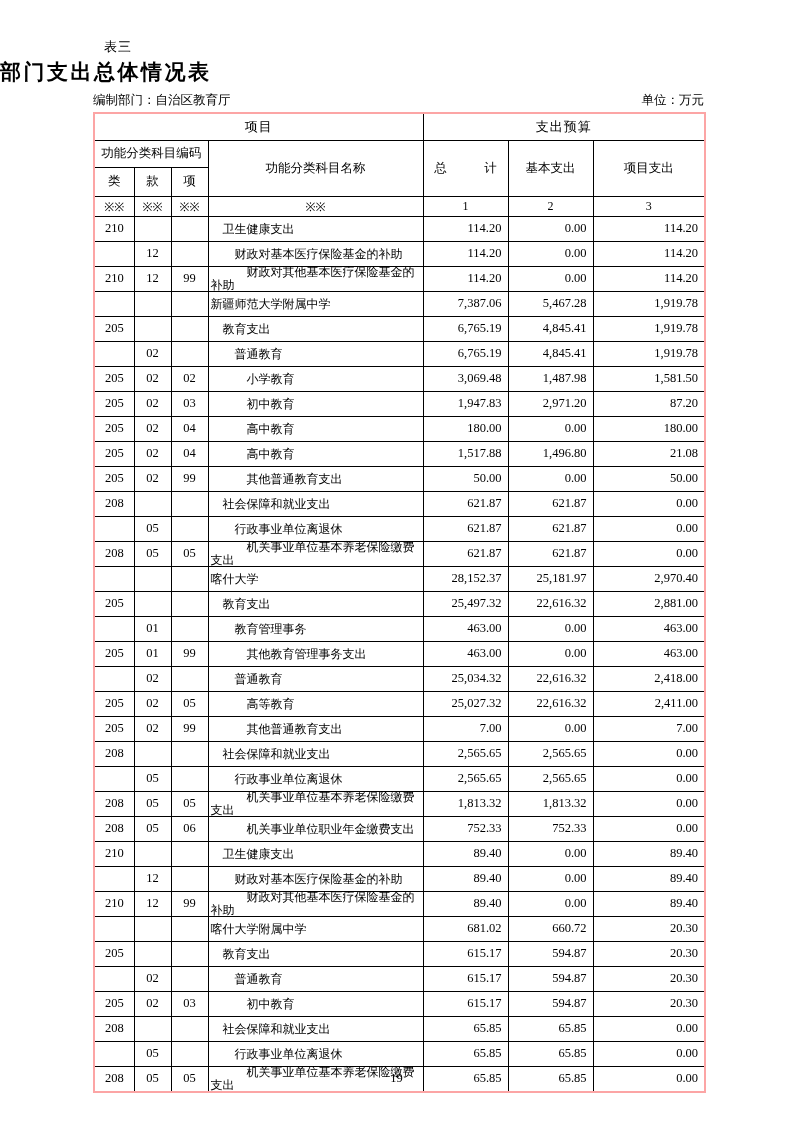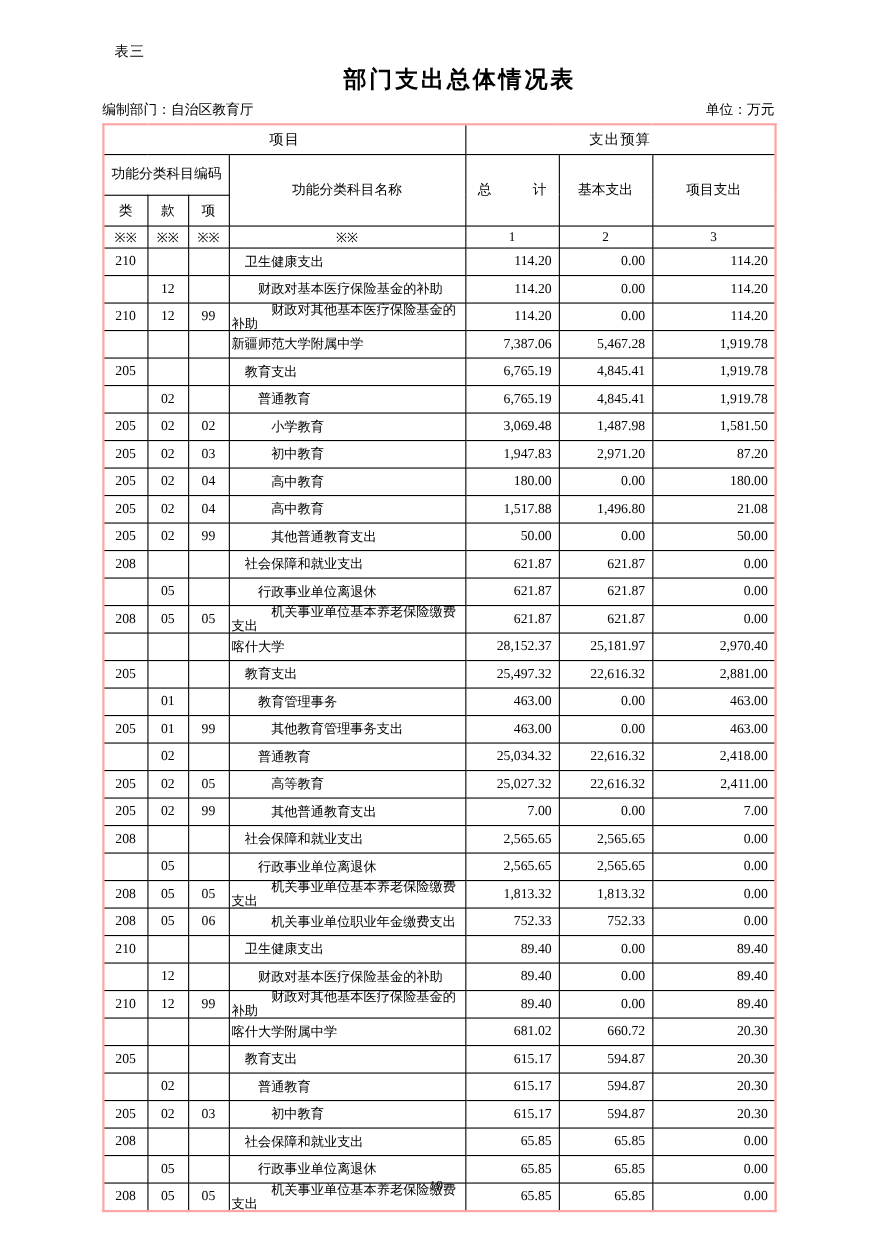--- a/index.html
+++ b/index.html
@@ -14,22 +14,22 @@
     margin:0 auto;
   }
 
   .doc-tag {
     position:absolute; left:104px; top:38px;
     font-size:13px; letter-spacing:1px;
   }
 
   .doc-title {
     position:absolute; top:58px; left:0; width:100%;
-    text-align:center;
-    font-size:21px; font-weight:bold; letter-spacing:2.5px;padding-left:43px;
+    text-align:left;
+    font-size:21px; font-weight:bold; letter-spacing:2.5px;
   }
 
   .meta {
     position:absolute; top:92px; left:93px; width:611px;
     display:flex; justify-content:space-between;
     font-size:12.5px;
   }
 
   table.budget {
     position:absolute; left:93px; top:112px;
@@ -39,21 +39,21 @@
   }
   table.budget th, table.budget td {
     border:1px solid #000;
     font-weight:normal;
     font-size:12.5px;
     overflow:visible;
   }
 
   
   tr.h1 th { height:27px; text-align:center; font-size:13px; letter-spacing:1px; }
-  tr.h2 th { height:37px; text-align:center; }
+  tr.h2 th { height:27px; text-align:center; }
   tr.h2 th.span2 { height:56px; }
   tr.h3 th { height:28px; text-align:center; }
   tr.h4 td { height:20px; text-align:center; font-size:12px; }
 
   
   tr.datarow { height:24.2px; }
   td.code { text-align:center; vertical-align:middle; }
   td.num  { text-align:right; vertical-align:middle; padding-right:6px; }
   td.name { position:relative; padding:12px; }
   td.name .nm {

